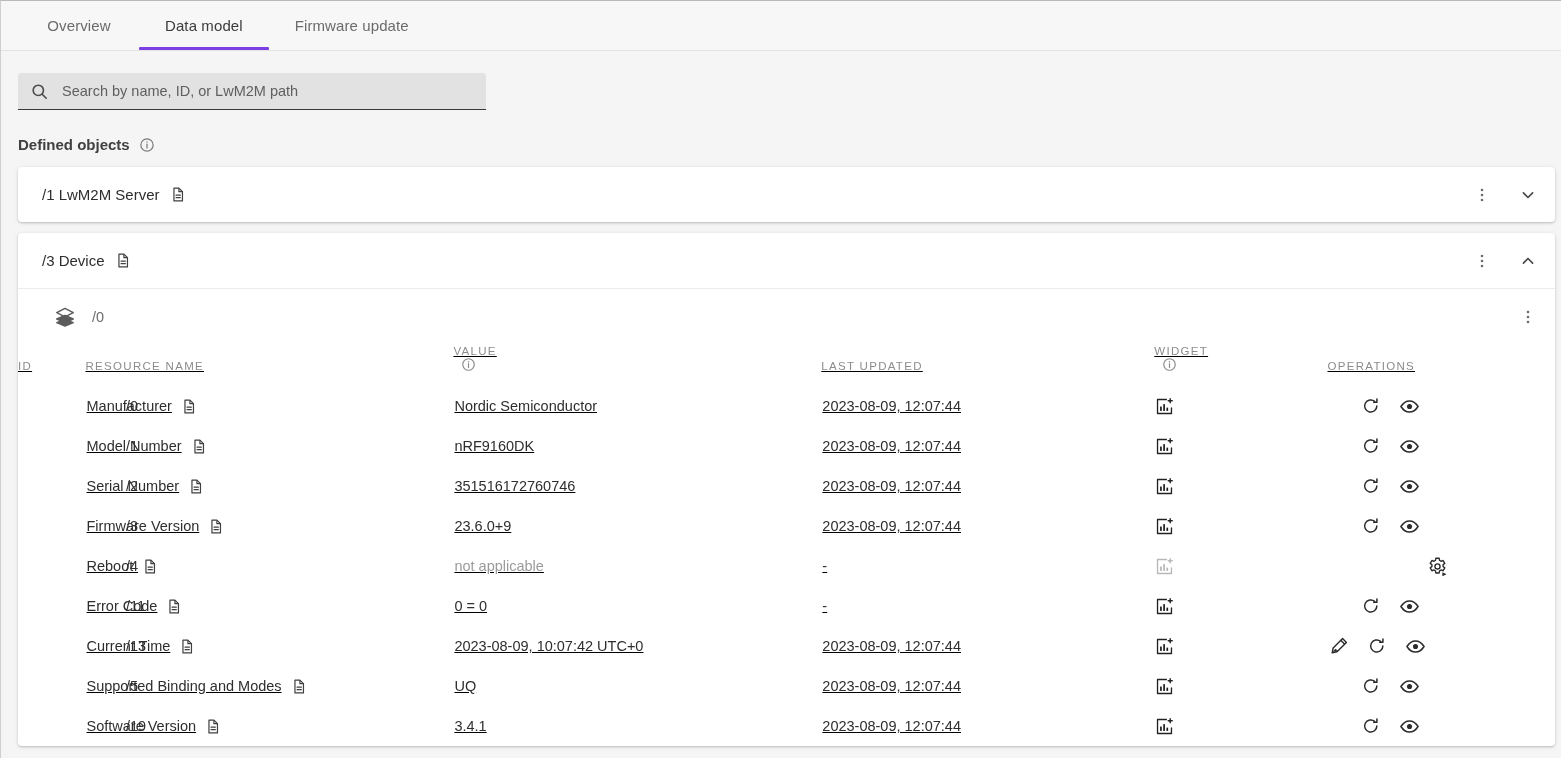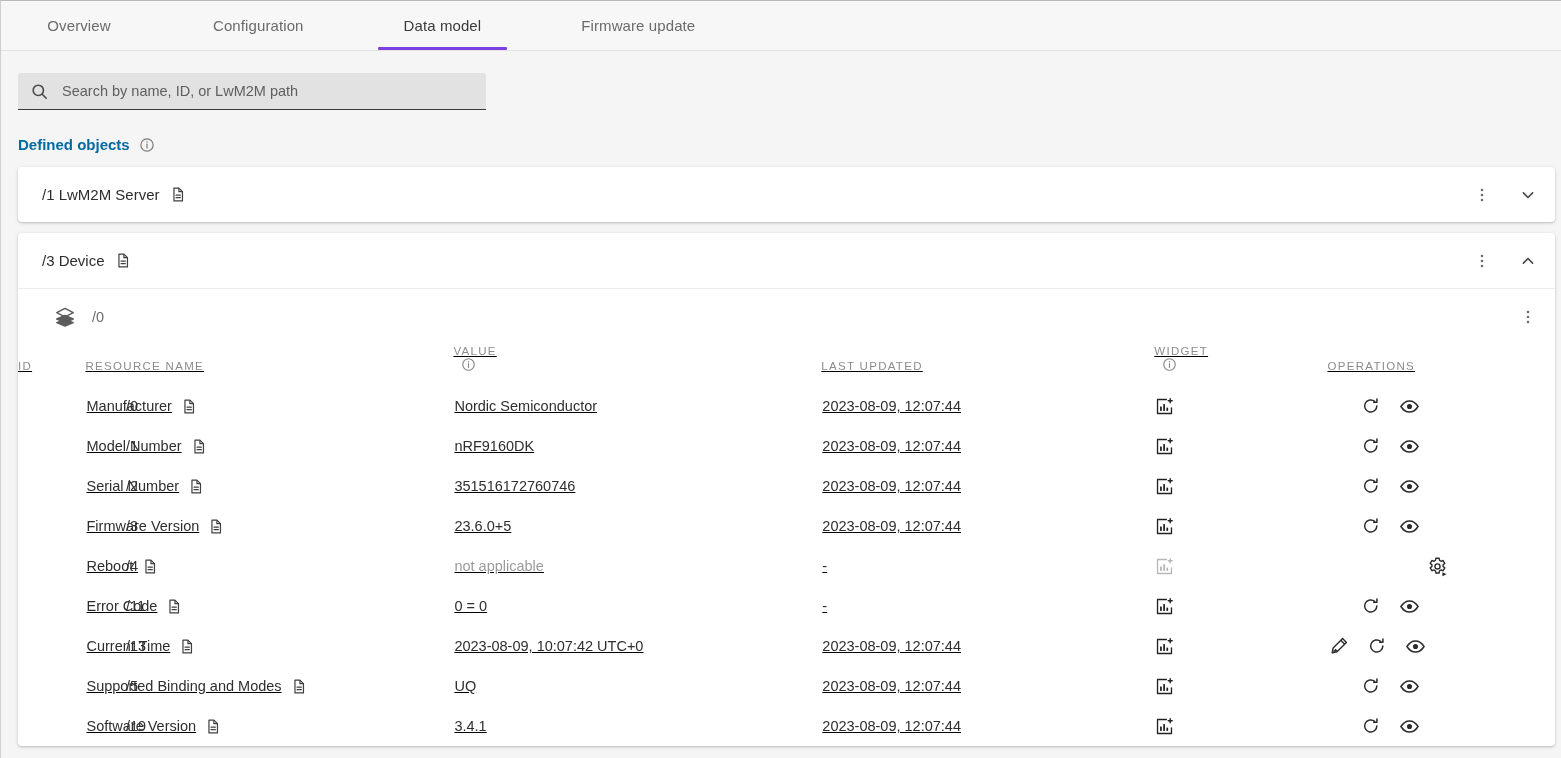--- a/index.html
+++ b/index.html
@@ -24,21 +24,20 @@
 
   
   .tabbar {
     position: relative;
     height: 50px;
     background: #f7f7f7;
     border-bottom: 1px solid #e2e2e2;
     display: flex;
     align-items: stretch;
     padding-left: 18px;
-    gap: 48px;
   }
   .tab {
     position: relative;
     min-width: 120px;
     padding: 0 26px;
     display: flex;
     align-items: center;
     justify-content: center;
     font-size: 15px;
     color: #6b6b6b;
@@ -77,21 +76,21 @@
     color: #6d28d9;
   }
   .searchfield input::placeholder { color: #5f5f5f; }
 
   
   .sectionhead {
     display: flex; align-items: center;
     margin: 26px 0 14px 17px;
     font-size: 15px;
     font-weight: bold;
-    color: #0369a1;
+    color: #404040;
   }
   .sectionhead .infoico { margin-left: 9px; display:flex; }
 
   
   .card {
     margin: 0 6px 11px 17px;
     background: #ffffff;
     border-radius: 4px;
     box-shadow: 0 1px 2px rgba(0,0,0,.16), 0 1px 4px rgba(0,0,0,.10);
   }
@@ -181,23 +180,20 @@
   .dim { opacity: .32; }
 </style>
 </head>
 <body>
 
 <div id="page">
 
   <div class="tabbar">
     <div class="tab">
       <span>Overview</span>
-    </div>
-    <div class="tab">
-      <span>Configuration</span>
     </div>
     <div class="tab active">
       <span>Data model</span>
     </div>
     <div class="tab">
       <span>Firmware update</span>
     </div>
   </div>
 
   <div class="searchwrap">
@@ -506,21 +502,21 @@
                   <span class="docico">
                     <svg width="17" height="17" viewBox="0 0 24 24" fill="none" stroke="#3f3f3f" stroke-width="1.7" stroke-linejoin="round">
                       <path d="M7 3 h7 l5 5 v13 H7 z"></path>
                       <path d="M14 3 v5 h5"></path>
                       <line x1="10" y1="13" x2="16" y2="13" stroke-linecap="round"></line>
                       <line x1="10" y1="16.5" x2="16" y2="16.5" stroke-linecap="round"></line>
                     </svg>
                   </span>
                 </div>
               </td>
-              <td class="c-value">23.6.0+5</td>
+              <td class="c-value">23.6.0+9</td>
               <td class="c-upd">2023-08-09, 12:07:44</td>
               <td>
                 <div class="widgetcell">
                   <span>
                     <svg width="19" height="19" viewBox="0 0 24 24" fill="none" stroke="#222" stroke-width="1.7">
                       <path d="M3.2 3.2 h11.2 M3.2 3.2 v17.6 M3.2 20.8 h17.6 M20.8 20.8 v-7" stroke-linecap="round"></path>
                       <rect x="6.4" y="12" width="2.2" height="5.6" fill="#222" stroke="none"></rect>
                       <rect x="10.4" y="9" width="2.2" height="8.6" fill="#222" stroke="none"></rect>
                       <rect x="14.4" y="13.4" width="2.2" height="4.2" fill="#222" stroke="none"></rect>
                       <path d="M19.2 2.2 v5 M16.7 4.7 h5" stroke-linecap="round" stroke-width="1.8"></path>

